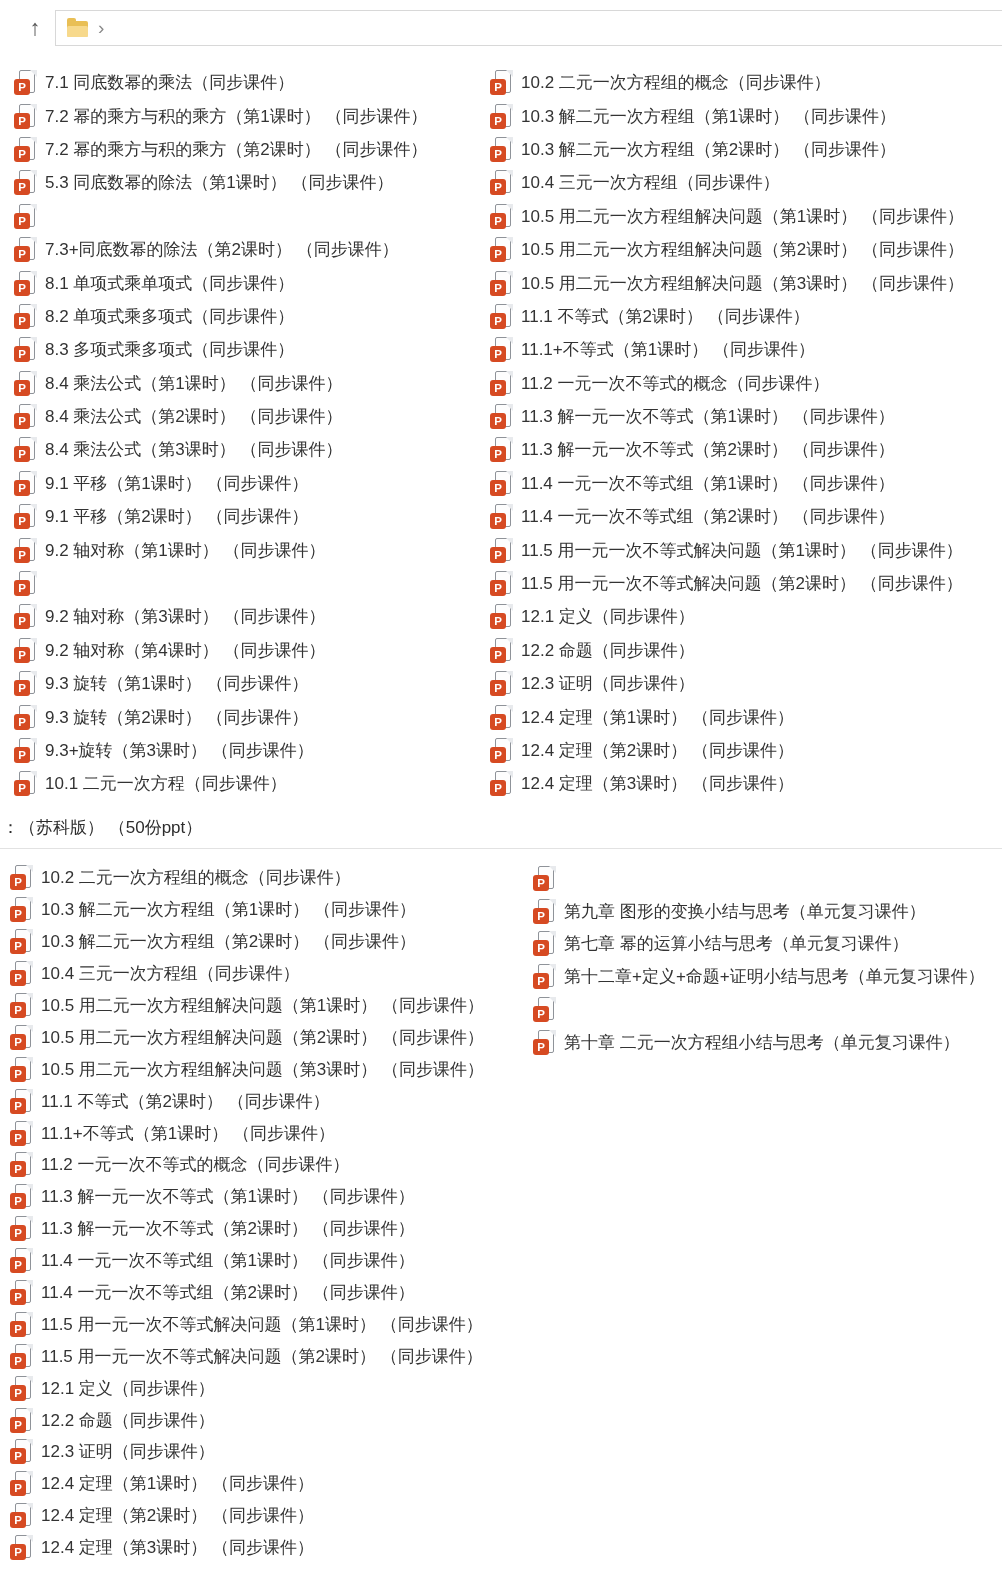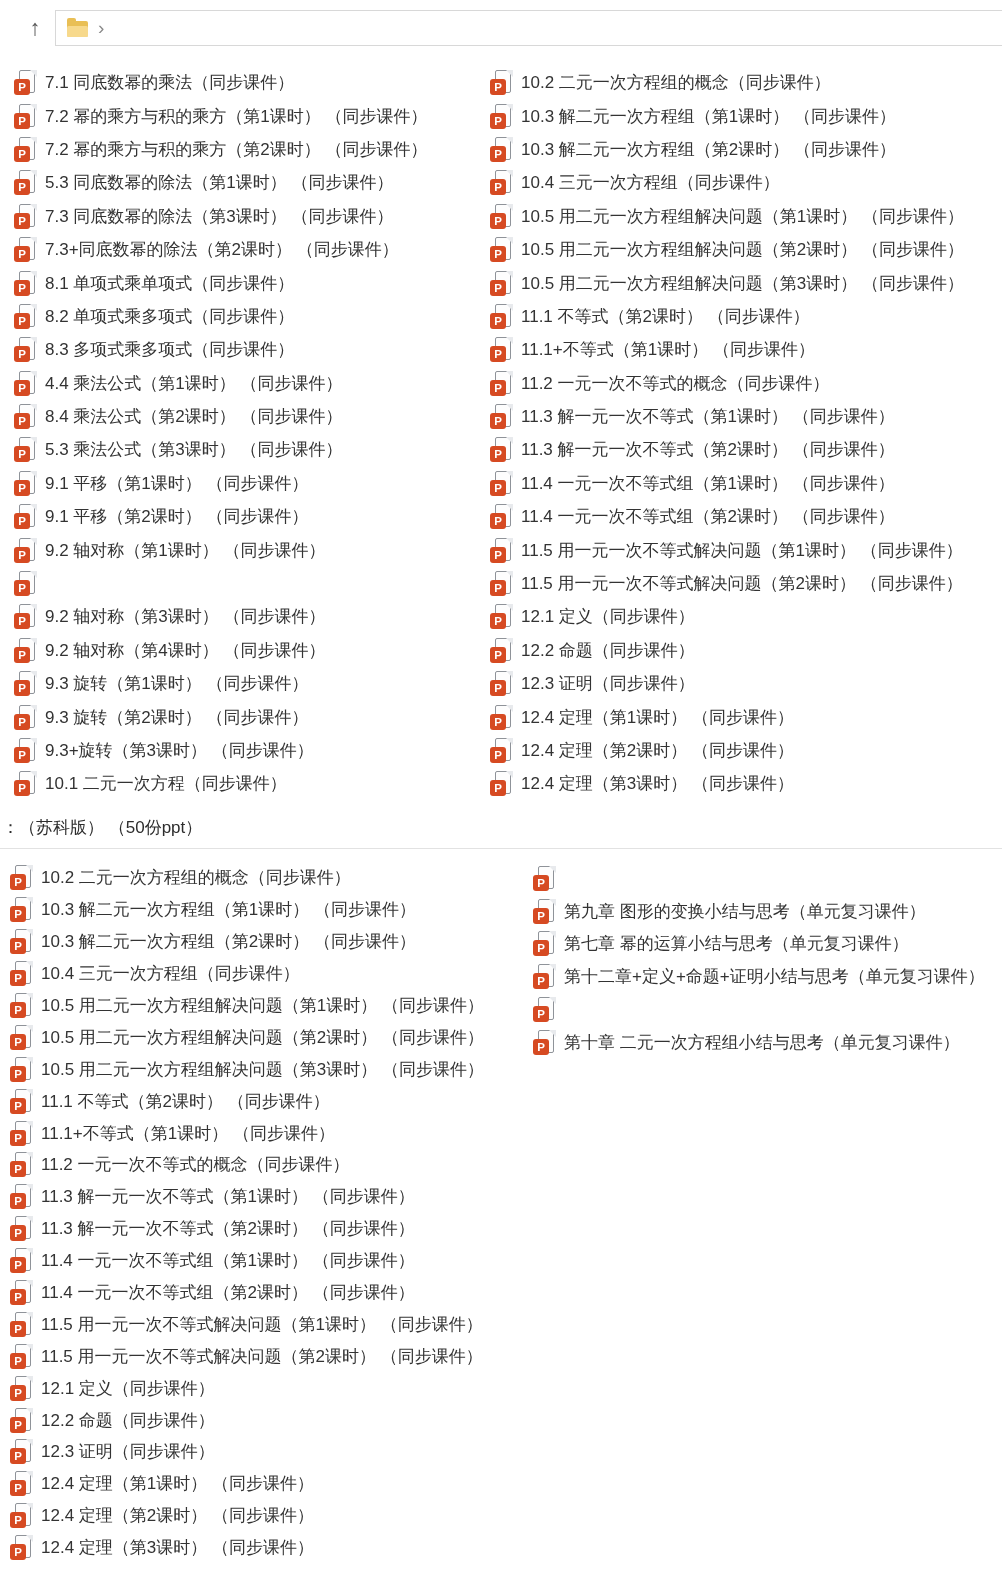--- a/index.html
+++ b/index.html
@@ -96,21 +96,20 @@
         <span class="badge">P</span>
       </span>
       <span class="file-label">5.3 同底数幂的除法（第1课时） （同步课件）</span>
     </div>
     <div class="file-row">
       <span class="ppt-icon">
         <span class="page"></span>
         <span class="fold"></span>
         <span class="badge">P</span>
       </span>
-      <span class="file-label">7.3 同底数幂的除法（第3课时） （同步课件）</span>
     </div>
     <div class="file-row">
       <span class="ppt-icon">
         <span class="page"></span>
         <span class="fold"></span>
         <span class="badge">P</span>
       </span>
       <span class="file-label">7.3+同底数幂的除法（第2课时） （同步课件）</span>
     </div>
     <div class="file-row">
@@ -136,37 +135,37 @@
         <span class="badge">P</span>
       </span>
       <span class="file-label">8.3 多项式乘多项式（同步课件）</span>
     </div>
     <div class="file-row">
       <span class="ppt-icon">
         <span class="page"></span>
         <span class="fold"></span>
         <span class="badge">P</span>
       </span>
-      <span class="file-label">4.4 乘法公式（第1课时） （同步课件）</span>
+      <span class="file-label">8.4 乘法公式（第1课时） （同步课件）</span>
     </div>
     <div class="file-row">
       <span class="ppt-icon">
         <span class="page"></span>
         <span class="fold"></span>
         <span class="badge">P</span>
       </span>
       <span class="file-label">8.4 乘法公式（第2课时） （同步课件）</span>
     </div>
     <div class="file-row">
       <span class="ppt-icon">
         <span class="page"></span>
         <span class="fold"></span>
         <span class="badge">P</span>
       </span>
-      <span class="file-label">5.3 乘法公式（第3课时） （同步课件）</span>
+      <span class="file-label">8.4 乘法公式（第3课时） （同步课件）</span>
     </div>
     <div class="file-row">
       <span class="ppt-icon">
         <span class="page"></span>
         <span class="fold"></span>
         <span class="badge">P</span>
       </span>
       <span class="file-label">9.1 平移（第1课时） （同步课件）</span>
     </div>
     <div class="file-row">

